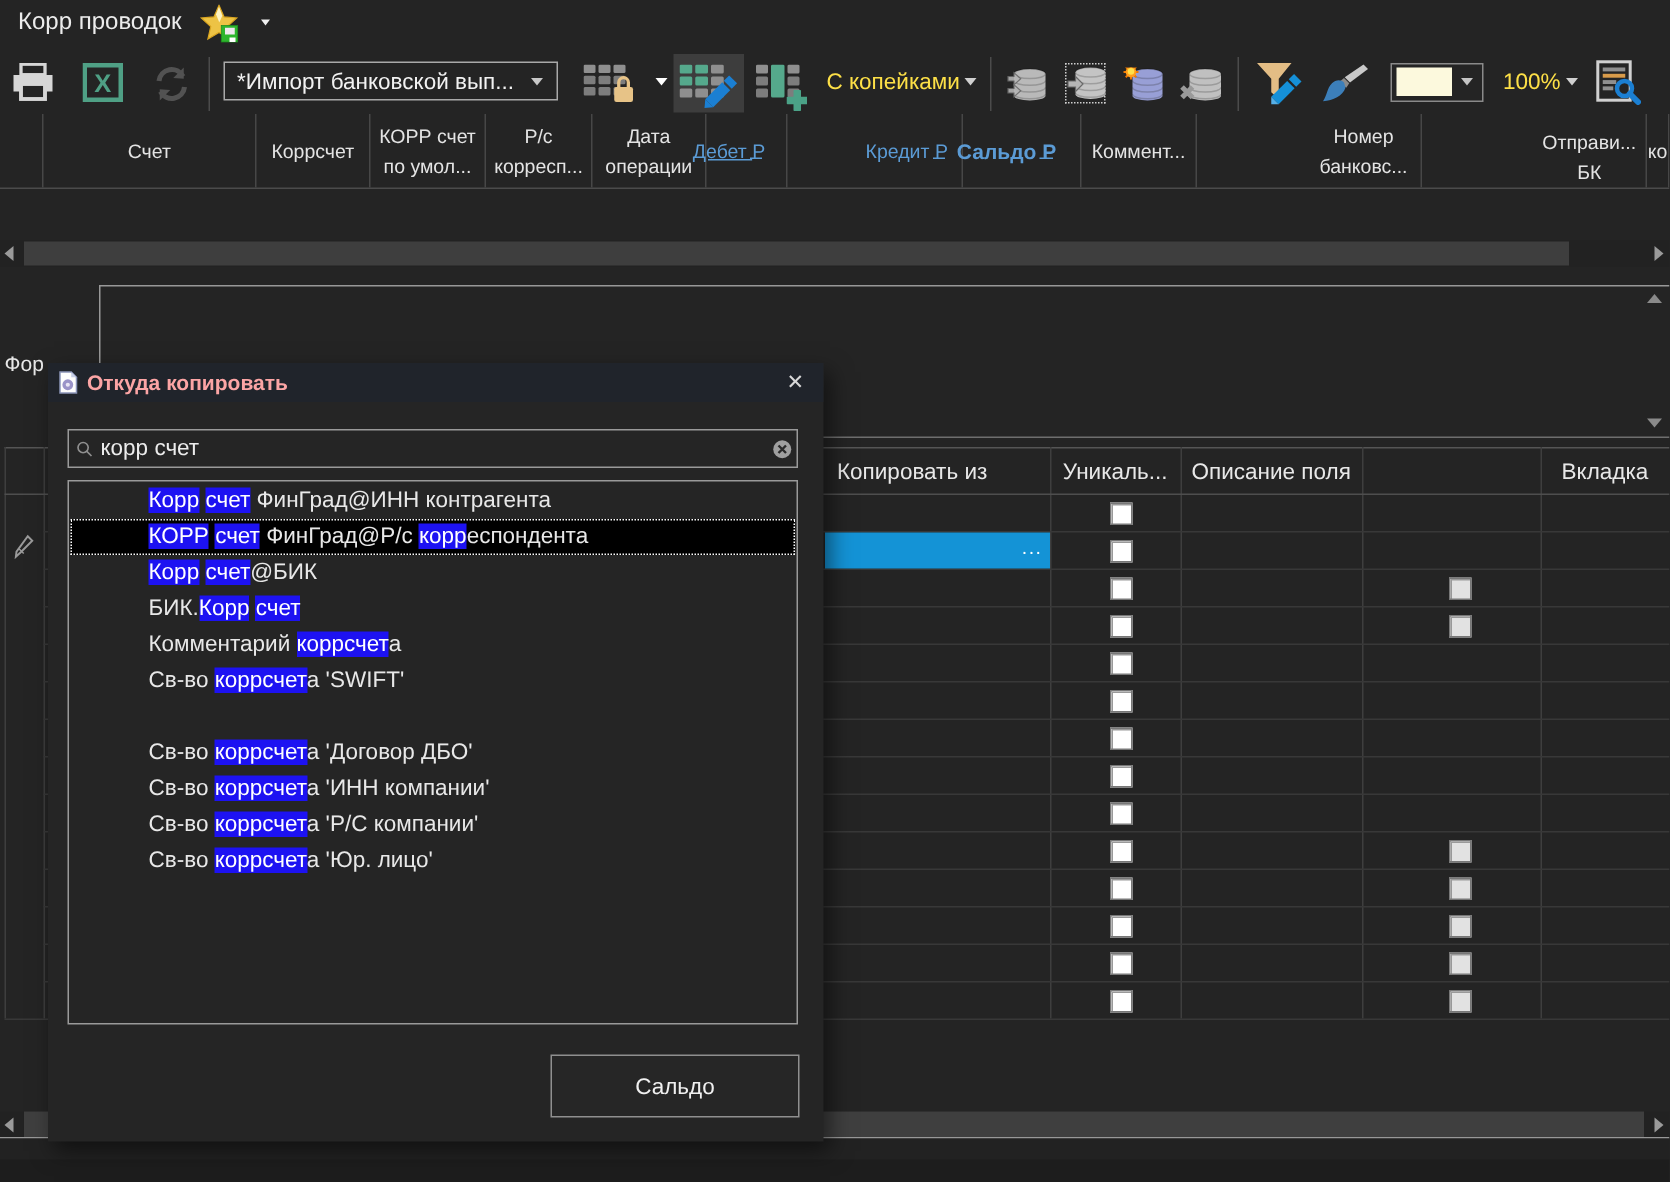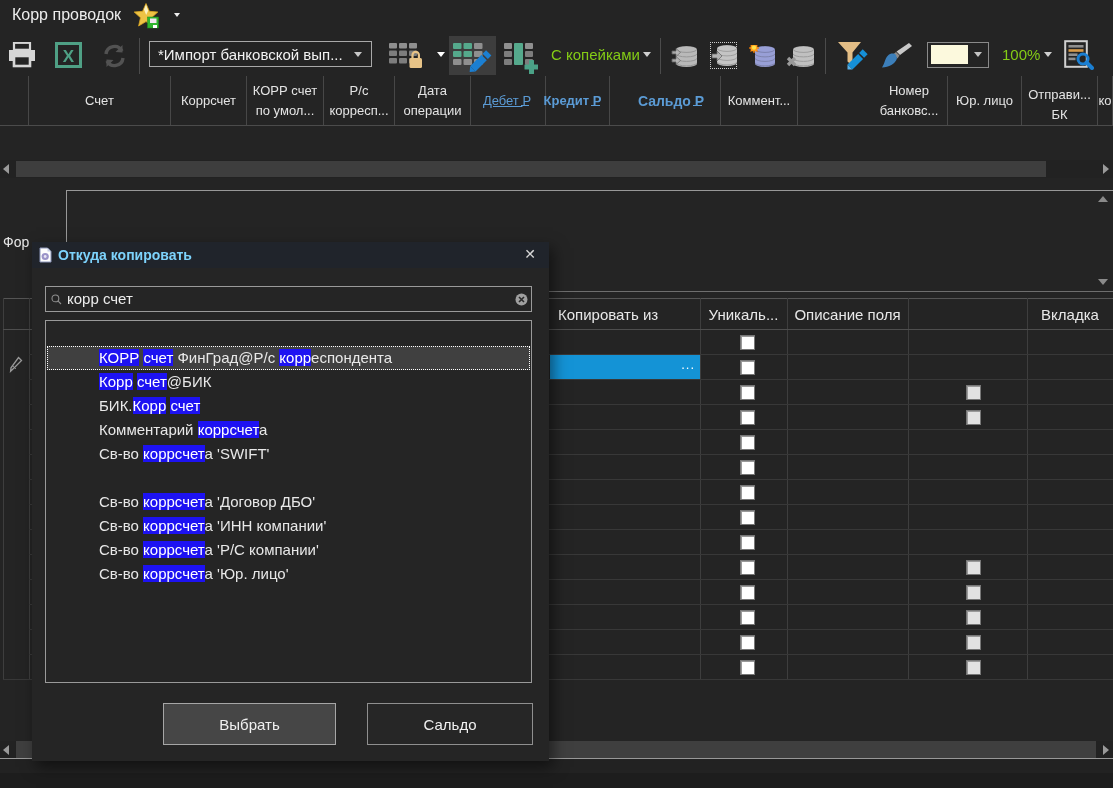--- a/index.html
+++ b/index.html
@@ -12,21 +12,21 @@
 
 
 #title{left:12px;top:6px;color:#ececec;font-size:16px;}
 
 .sep{width:1px;background:#4b4b4b;top:38px;height:36px;}
 #combo{left:149px;top:41px;width:223px;height:26px;border:1px solid #a9a9a9;
   color:#f2f2f2;font-size:15px;line-height:25px;padding-left:8px;box-sizing:border-box;}
 #combo .car{position:absolute;right:9px;top:10px;}
 .car{width:0;height:0;border-left:4px solid transparent;border-right:4px solid transparent;
   border-top:5px solid #c8c8c8;display:inline-block;}
-.tbtext{color:#84cc16;font-size:15px;top:46px;}
+.tbtext{color:#fde047;font-size:15px;top:46px;}
 #selbtn{left:449px;top:36px;width:47px;height:39px;background:#3d3d3d;}
 
 #colhdr{left:0;top:76px;width:1113px;height:50px;background:#242424;border-bottom:1px solid #4b4b4b;box-sizing:border-box;}
 .hc{position:absolute;top:0;height:49px;border-right:1px solid #474747;box-sizing:border-box;
   color:#e4e4e4;font-size:13px;display:flex;align-items:center;justify-content:center;
   text-align:center;line-height:20px;}
 .hc.blue{color:#5b9bd5;}
 .hc > span{display:block;white-space:nowrap;}
 
 #band{left:0;top:126px;width:1113px;height:34px;background:#242424;}
@@ -53,29 +53,29 @@
 #bluecell span{position:absolute;right:5px;top:2px;color:#fff;font-size:13px;letter-spacing:1px;}
 
 #hsb{left:0;top:741px;width:1113px;height:18px;background:#222;border-bottom:1px solid #989898;box-sizing:border-box;}
 #hsb .thumb{position:absolute;left:16px;top:0;width:1080px;height:17px;background:#3f3f3f;}
 #bottom{left:0;top:759px;width:1113px;height:29px;background:#222;}
 #bottom i{position:absolute;left:0;top:14px;width:1113px;height:15px;background:#1d1d1d;display:block;}
 
 #dlg{left:32px;top:242px;width:517px;height:519px;background:#252525;
   box-shadow:4px 6px 14px rgba(0,0,0,0.5);}
 #dlgtitle{position:absolute;left:0;top:0;width:517px;height:26px;background:#20242b;}
-#dlgtitle .t{position:absolute;left:26px;top:5px;color:#7dd3fc;font-size:14px;font-weight:bold;}
+#dlgtitle .t{position:absolute;left:26px;top:5px;color:#fca5a5;font-size:14px;font-weight:bold;}
 #dlgtitle .x{position:absolute;right:13px;top:4px;color:#d8d8d8;font-size:14px;}
 #search{position:absolute;left:13px;top:44px;width:487px;height:26px;border:1px solid #9a9a9a;box-sizing:border-box;}
 #search .q{position:absolute;left:21px;top:3px;color:#ececec;font-size:15px;}
 #lbox{position:absolute;left:13px;top:78px;width:487px;height:363px;border:1px solid #9a9a9a;box-sizing:border-box;}
 .li{position:absolute;left:1px;width:483px;height:24px;color:#e8e8e8;font-size:15px;
   line-height:24px;padding-left:52px;box-sizing:border-box;white-space:pre;}
 .li em{font-style:normal;background:#1d12f2;color:#fff;}
-.li.sel{background:#404040;outline:1px dotted #fff;outline-offset:-1px;}
+.li.sel{background:#000000;outline:1px dotted #fff;outline-offset:-1px;}
 .btn{position:absolute;top:461px;height:42px;color:#f0f0f0;font-size:15px;
   display:flex;align-items:center;justify-content:center;box-sizing:border-box;}
 #btn1{left:131px;width:173px;background:#464646;border:1px solid #a6a6a6;}
 #btn2{left:335px;width:166px;background:#262626;border:1px solid #8f8f8f;}
 </style>
 </head>
 <body>
 
 <div class="abs" id="title">Корр проводок</div>
 <svg class="abs" style="left:133px;top:3px" width="26" height="26" viewBox="0 0 26 26">
@@ -244,37 +244,34 @@
     </div>
     <div class="hc" style="left:247px;width:77px;">
       <span>КОРР счет<br>по умол...</span>
     </div>
     <div class="hc" style="left:324px;width:71px;">
       <span>Р/с<br>корресп...</span>
     </div>
     <div class="hc" style="left:395px;width:76px;">
       <span>Дата<br>операции</span>
     </div>
-    <div class="hc blue" style="left:469px;width:77px;text-decoration:underline;">
+    <div class="hc blue" style="left:448px;width:77px;text-decoration:underline;">
       <span>Дебет <span class="rub">Р<i></i></span></span>
     </div>
-    <div class="hc blue" style="left:536px;width:74px;font-weight:bold;">
+    <div class="hc blue" style="left:568px;width:74px;">
       <span>Кредит <span class="rub">Р<i></i></span></span>
     </div>
     <div class="hc blue" style="left:622px;width:99px;font-weight:bold;font-size:14px;">
       <span>Сальдо <span class="rub">Р<i></i></span></span>
     </div>
     <div class="hc" style="left:721px;width:77px;">
       <span>Коммент...</span>
     </div>
     <div class="hc" style="left:871px;width:77px;">
       <span>Номер<br>банковс...</span>
-    </div>
-    <div class="hc" style="left:948px;width:74px;">
-      <span>Юр. лицо</span>
     </div>
     <div class="hc" style="left:1022px;width:76px;align-items:flex-end;">
       <span>Отправи...<br>БК</span>
     </div>
     <div class="hc" style="left:1098px;width:15px;">
       <span>ко</span>
     </div>
   </div>
 
 <div class="abs" id="band"></div>
@@ -371,25 +368,25 @@
       <circle cx="4.4" cy="4.4" r="3.4" fill="none" stroke="#8f8f8f" stroke-width="1.1"></circle>
       <line x1="6.9" y1="6.9" x2="10" y2="10" stroke="#8f8f8f" stroke-width="1.1"></line>
     </svg>
     <span class="q">корр счет</span>
     <svg style="position:absolute;right:3px;top:6px" width="13" height="13" viewBox="0 0 13 13">
       <circle cx="6.5" cy="6.5" r="6" fill="#9f9f9f"></circle>
       <path d="M4 4 L9 9 M9 4 L4 9" stroke="#2a2a2a" stroke-width="1.6"></path>
     </svg>
   </div>
   <div id="lbox">
+      <div class="li" style="top:1px"><em>Корр</em> <em>счет</em> ФинГрад@ИНН контрагента</div>
       <div class="li sel" style="top:25px"><em>КОРР</em> <em>счет</em> ФинГрад@Р/с <em>корр</em>еспондента</div>
       <div class="li" style="top:49px"><em>Корр</em> <em>счет</em>@БИК</div>
       <div class="li" style="top:73px">БИК.<em>Корр</em> <em>счет</em></div>
       <div class="li" style="top:97px">Комментарий <em>коррсчет</em>а</div>
       <div class="li" style="top:121px">Св-во <em>коррсчет</em>а 'SWIFT'</div>
       <div class="li" style="top:169px">Св-во <em>коррсчет</em>а 'Договор ДБО'</div>
       <div class="li" style="top:193px">Св-во <em>коррсчет</em>а 'ИНН компании'</div>
       <div class="li" style="top:217px">Св-во <em>коррсчет</em>а 'Р/С компании'</div>
       <div class="li" style="top:241px">Св-во <em>коррсчет</em>а 'Юр. лицо'</div>
     </div>
-  <div class="btn" id="btn1">Выбрать</div>
   <div class="btn" id="btn2">Сальдо</div>
 </div>
 
 </body></html>

